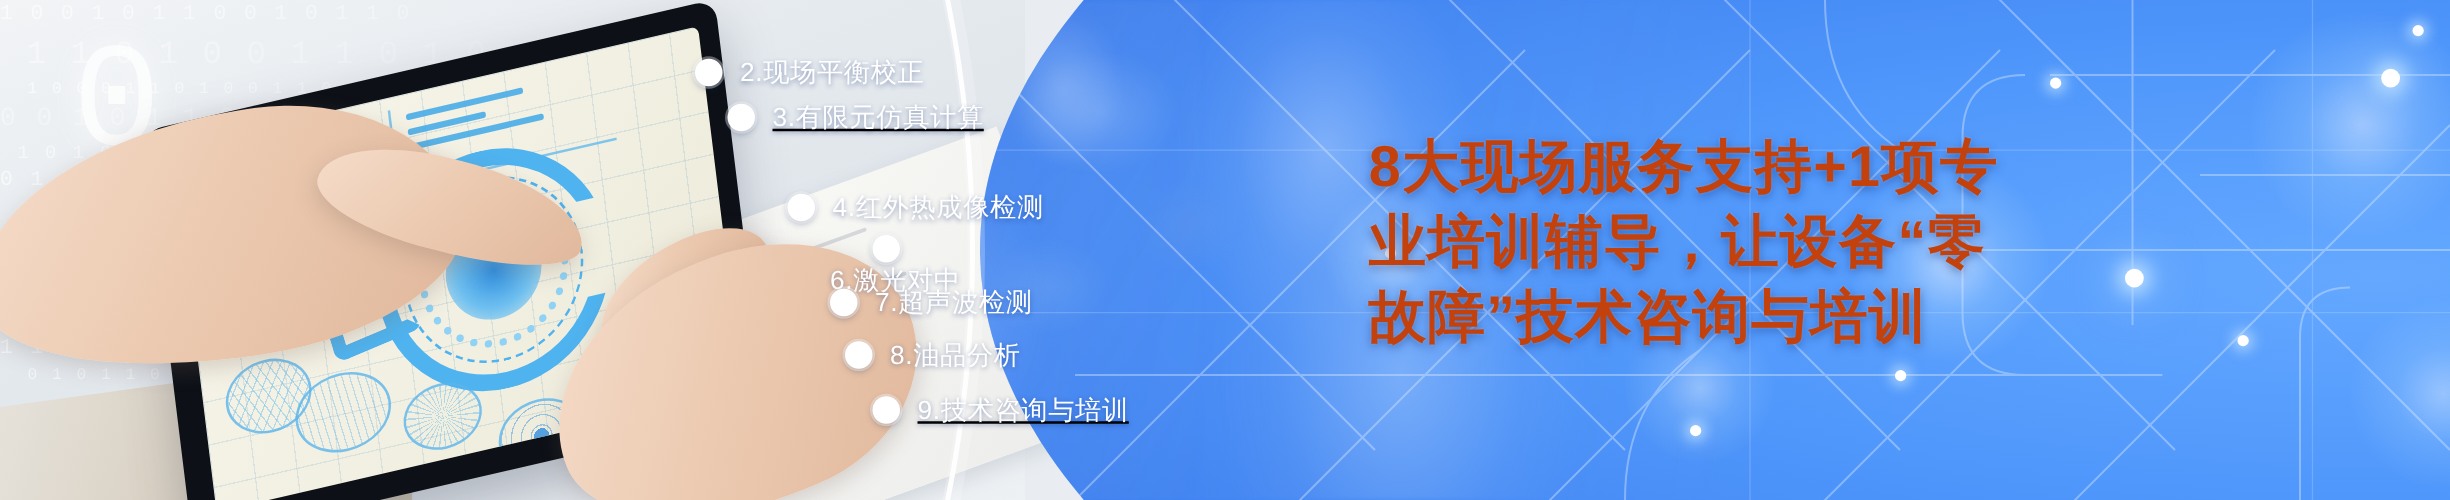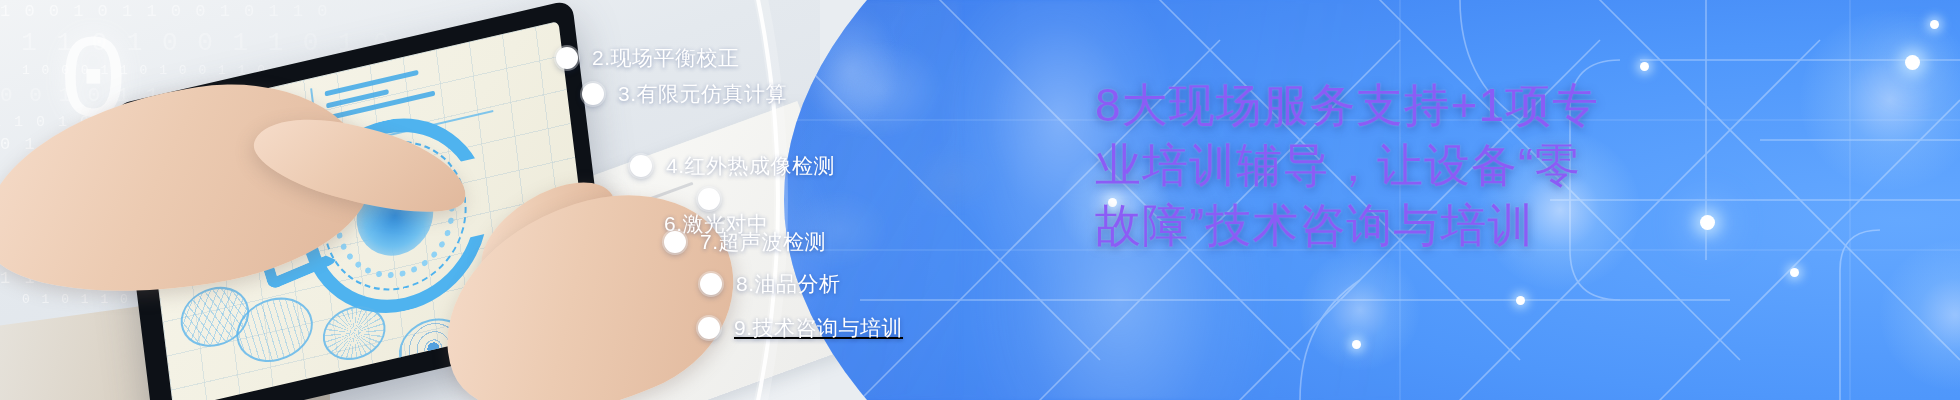--- a/index.html
+++ b/index.html
@@ -202,22 +202,22 @@
     width:22px; height:22px; border-radius:50%; background:#ffffff; flex:0 0 22px;
     box-shadow:0 0 0 2px rgba(255,255,255,.35), 0 2px 6px rgba(20,40,90,.35);
   }
   .svc-label {
     margin-left:14px; color:#ffffff; font-size:21px; font-weight:400;
     letter-spacing:.5px; text-shadow:0 1px 4px rgba(20,45,110,.45);
   }
 
   
   .headline {
-    position:absolute; left:1095px; top:76px; width:520px;
-    color:#8b5cf6; font-weight:normal; font-size:46px; line-height:1.30;
+    position:absolute; left:1095px; top:104px; width:520px;
+    color:#c2410c; font-weight:bold; font-size:46px; line-height:1.30;
     letter-spacing:1px;
     text-shadow:0 2px 8px rgba(25,60,140,.55), 0 0 2px rgba(255,255,255,.35);
   }
   .headline div { white-space:nowrap; }
 </style>
 </head>
 <body>
 
 <div id="banner">
 
@@ -340,37 +340,37 @@
   </div>
 
   <div class="arc-soft"></div>
   <div class="arc"></div>
 
   <div class="service-list">
     <div class="svc-item" style="left:556px; top:44px;">
       <span class="dot"></span>
       <span class="svc-label">2.现场平衡校正</span>
     </div>
-    <div class="svc-item" style="left:582px; top:80px;">
+    <div class="svc-item" style="left:582px; top:80px;text-decoration:underline;">
       <span class="dot"></span>
       <span class="svc-label">3.有限元仿真计算</span>
     </div>
     <div class="svc-item" style="left:630px; top:152px;">
       <span class="dot"></span>
       <span class="svc-label">4.红外热成像检测</span>
     </div>
     <div class="svc-item" style="left:650px; top:188px;flex-direction:column;">
       <span class="dot"></span>
       <span class="svc-label">6.激光对中</span>
     </div>
     <div class="svc-item" style="left:664px; top:228px;">
       <span class="dot"></span>
       <span class="svc-label">7.超声波检测</span>
     </div>
-    <div class="svc-item" style="left:700px; top:270px;">
+    <div class="svc-item" style="left:676px; top:270px;">
       <span class="dot"></span>
       <span class="svc-label">8.油品分析</span>
     </div>
     <div class="svc-item" style="left:698px; top:314px;text-decoration:underline;">
       <span class="dot"></span>
       <span class="svc-label">9.技术咨询与培训</span>
     </div>
   </div>
 
   <div class="headline">

